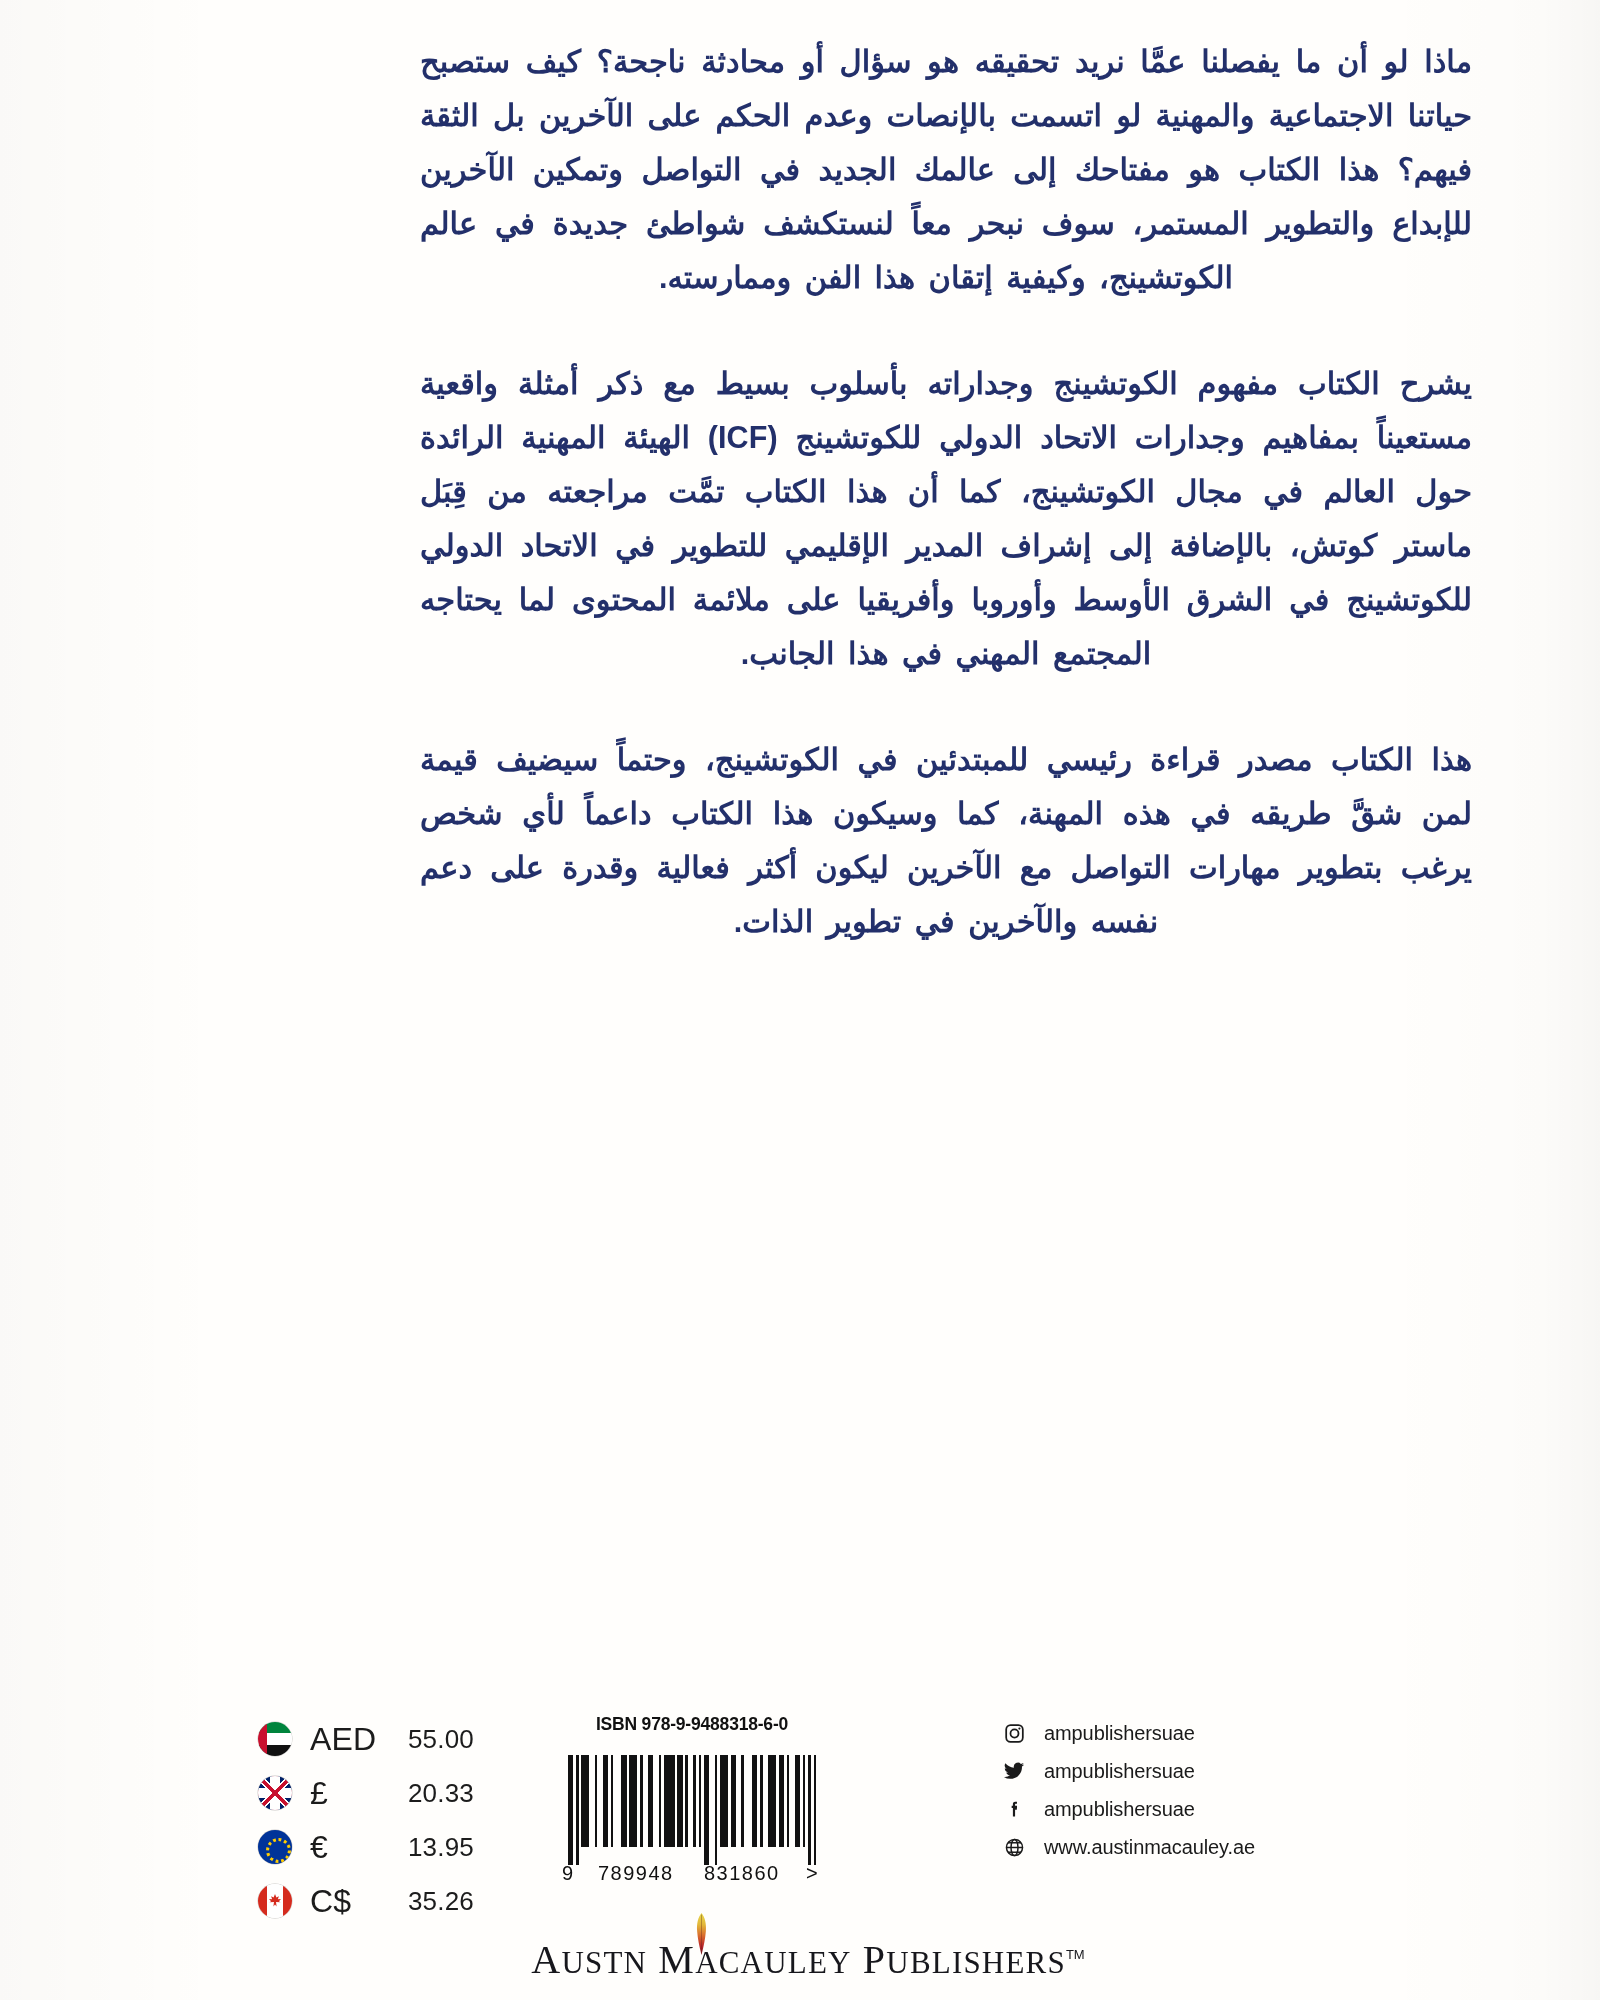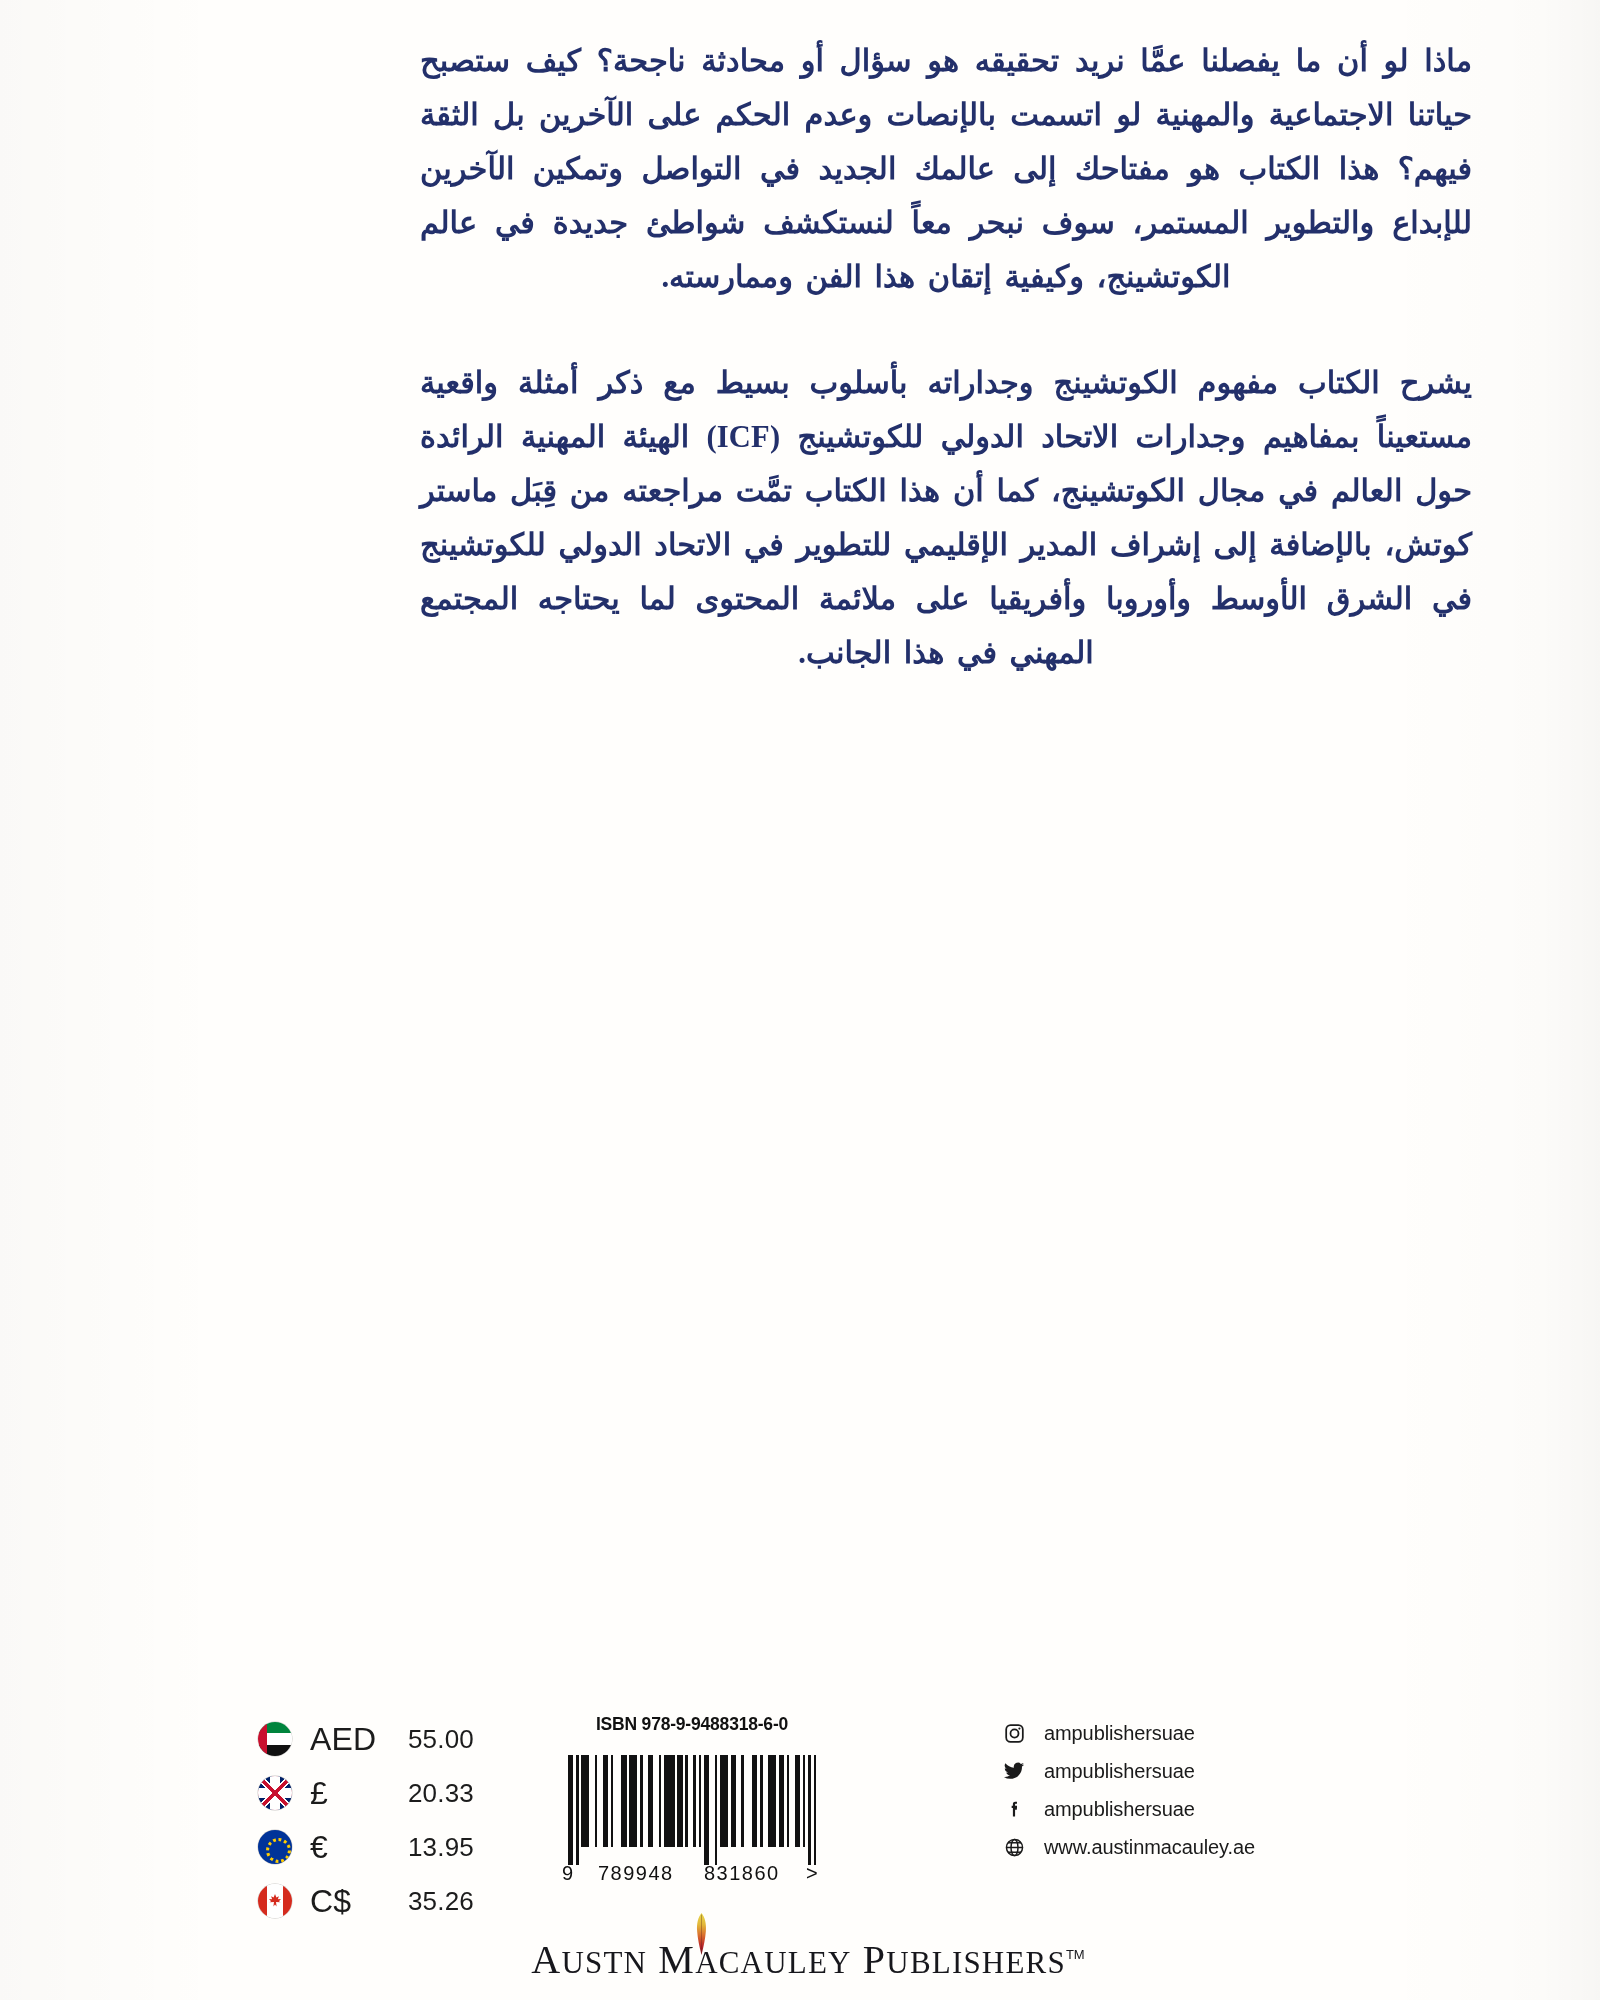--- a/index.html
+++ b/index.html
@@ -40,21 +40,21 @@
     position: absolute;
     right: 128px;
     left: 420px;
     top: 34px;
     direction: rtl;
     text-align: justify;
     text-align-last: center;
   }
   .para {
     color: #23306b;
-    font-family: Liberation Serif, serif;
+    font-family: Liberation Sans, sans-serif;
     font-weight: 700;
     font-size: 30.5px;
     line-height: 54px;
     letter-spacing: 0.2px;
     word-spacing: 5px;
     margin: 0 0 52px 0;
     text-align: justify;
     text-align-last: center;
   }
   .para:last-child { margin-bottom: 0; }
@@ -251,20 +251,21 @@
   }
 </style>
 </head>
 <body>
 
 <div class="page">
 
   <div class="blurb">
     <p class="para">ماذا لو أن ما يفصلنا عمَّا نريد تحقيقه هو سؤال أو محادثة ناجحة؟ كيف ستصبح حياتنا الاجتماعية والمهنية لو اتسمت بالإنصات وعدم الحكم على الآخرين بل الثقة فيهم؟ هذا الكتاب هو مفتاحك إلى عالمك الجديد في التواصل وتمكين الآخرين للإبداع والتطوير المستمر، سوف نبحر معاً لنستكشف شواطئ جديدة في عالم الكوتشينج، وكيفية إتقان هذا الفن وممارسته.</p>
     <p class="para">يشرح الكتاب مفهوم الكوتشينج وجداراته بأسلوب بسيط مع ذكر أمثلة واقعية مستعيناً بمفاهيم وجدارات الاتحاد الدولي للكوتشينج (ICF) الهيئة المهنية الرائدة حول العالم في مجال الكوتشينج، كما أن هذا الكتاب تمَّت مراجعته من قِبَل ماستر كوتش، بالإضافة إلى إشراف المدير الإقليمي للتطوير في الاتحاد الدولي للكوتشينج في الشرق الأوسط وأوروبا وأفريقيا على ملائمة المحتوى لما يحتاجه المجتمع المهني في هذا الجانب.</p>
+    <p class="para">هذا الكتاب مصدر قراءة رئيسي للمبتدئين في الكوتشينج، وحتماً سيضيف قيمة لمن شقَّ طريقه في هذه المهنة، كما وسيكون هذا الكتاب داعماً لأي شخص يرغب بتطوير مهارات التواصل مع الآخرين ليكون أكثر فعالية وقدرة على دعم نفسه والآخرين في تطوير الذات.</p>
   </div>
 
   <div class="footer">
 
     <div class="prices">
       <div class="price-row">
         <span class="flag fl-ae"></span>
         <span class="cur">AED</span>
         <span class="amt">55.00</span>
       </div>

